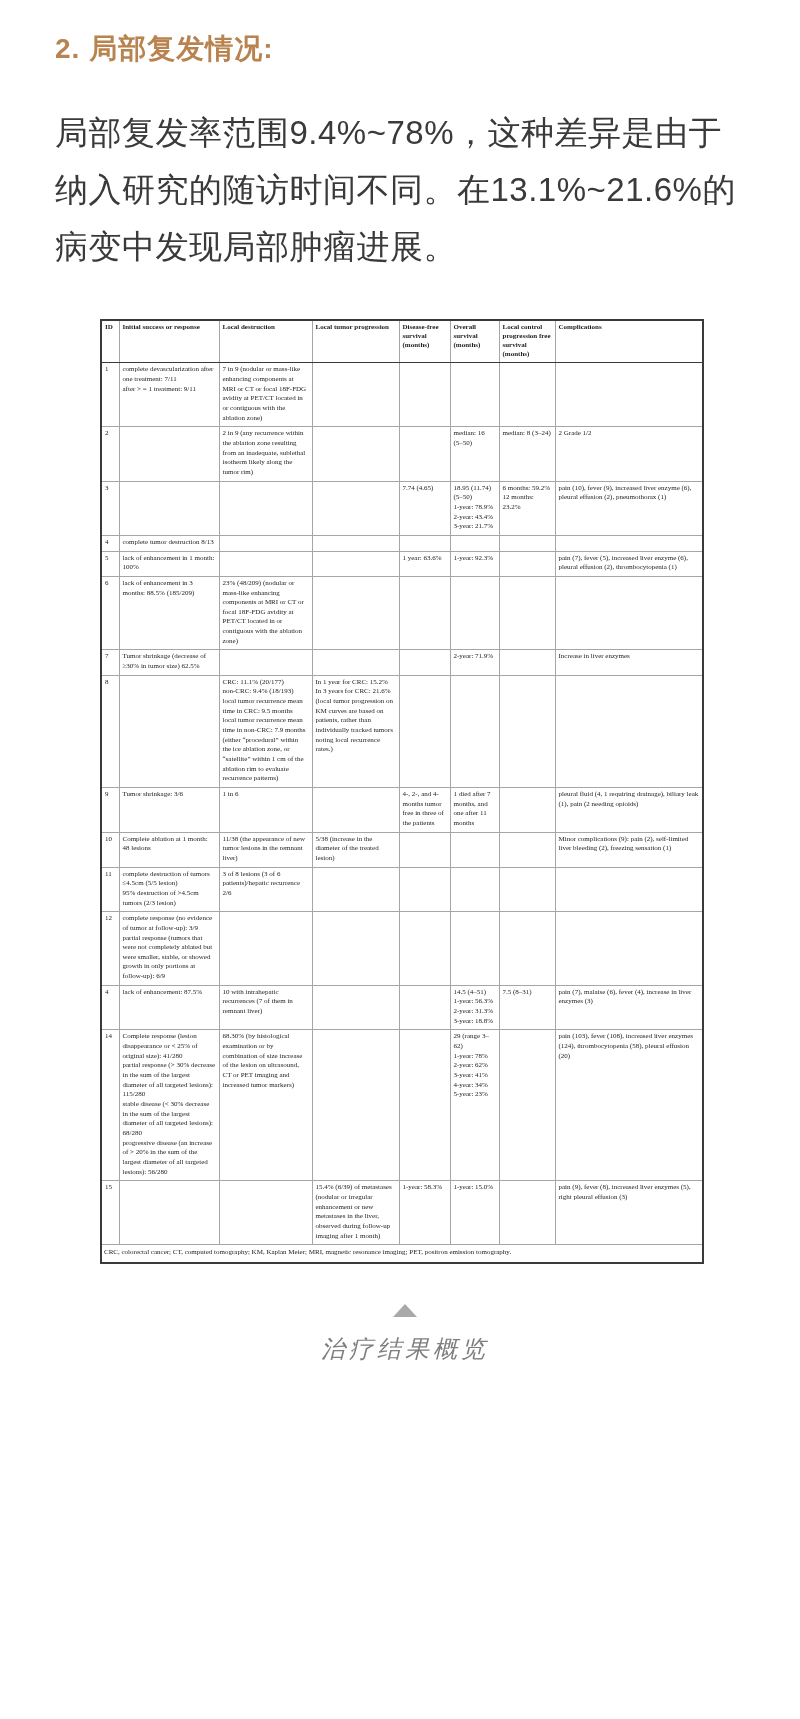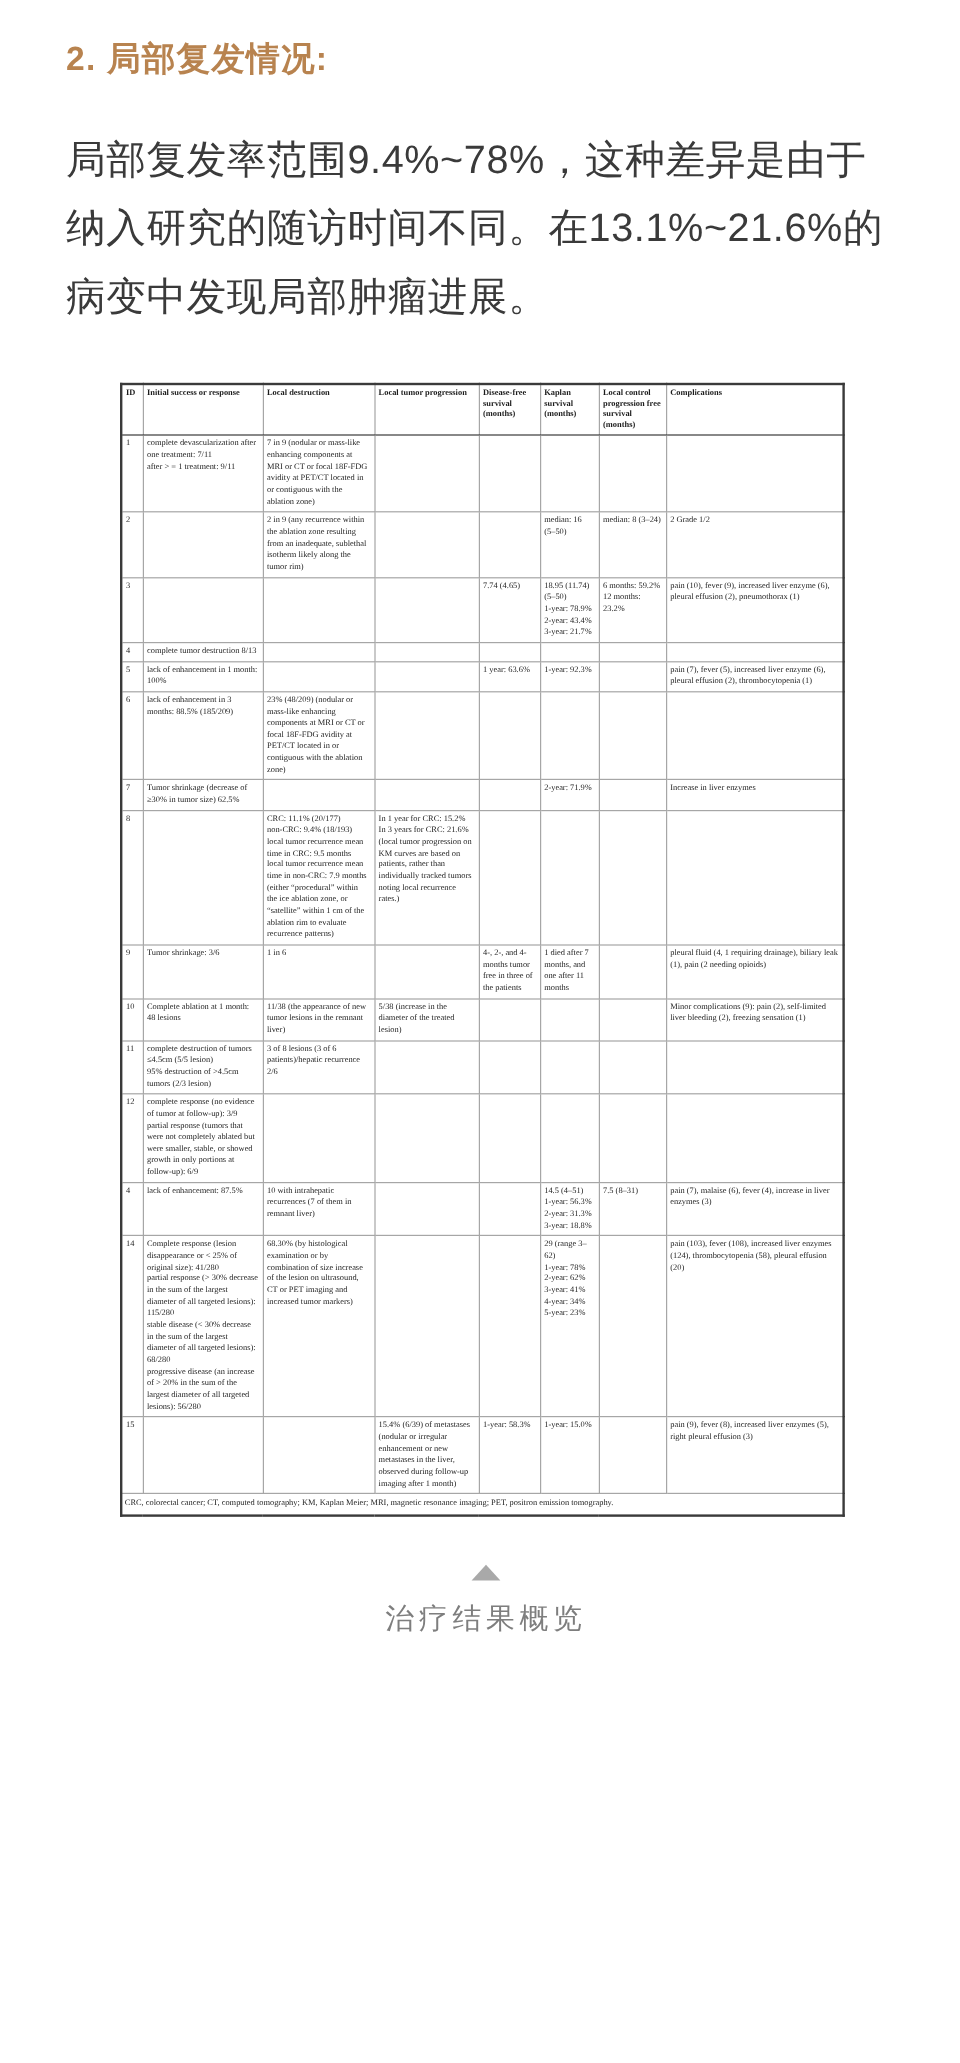--- a/index.html
+++ b/index.html
@@ -37,21 +37,21 @@
   table.results thead th {
     font-weight:bold; line-height:1.3;
     border-bottom:1.5px solid #3a3a3a;
   }
   table.results tbody td { white-space:pre-line; }
   tr.footnote-row td {
     border-left:none; border-right:none; border-bottom:none;
     border-top:1.5px solid #3a3a3a;
     padding:3px 2px 4px 2px; white-space:normal;margin-top:36px;
   }
-  .footer { text-align:center; margin-top:40px; }
+  .footer { text-align:center; margin-top:40px;font-style:italic; }
   .tri {
     width:0; height:0; margin:0 auto;
     border-left:12px solid transparent;
     border-right:12px solid transparent;
     border-bottom:13px solid #a9a9a9;
   }
   .caption {
     margin-top:16px;
     font-size:24px; color:var(--caption, #7e7e7e); letter-spacing:4px;
   }
@@ -78,21 +78,21 @@
             <col style="width:56px">
             <col style="width:148px">
         </colgroup>
         <thead>
           <tr>
               <th>ID</th>
               <th>Initial success or response</th>
               <th>Local destruction</th>
               <th>Local tumor progression</th>
               <th>Disease-free survival (months)</th>
-              <th>Kaplan survival (months)</th>
+              <th>Overall survival (months)</th>
               <th>Local control progression free survival (months)</th>
               <th>Complications</th>
             </tr>
         </thead>
         <tbody>
             <tr>
               <td>1</td>
               <td>complete devascularization after one treatment: 7/11
 after &gt; = 1 treatment: 9/11</td>
               <td>7 in 9 (nodular or mass-like enhancing components at MRI or CT or focal 18F-FDG avidity at PET/CT located in or contiguous with the ablation zone)</td>

